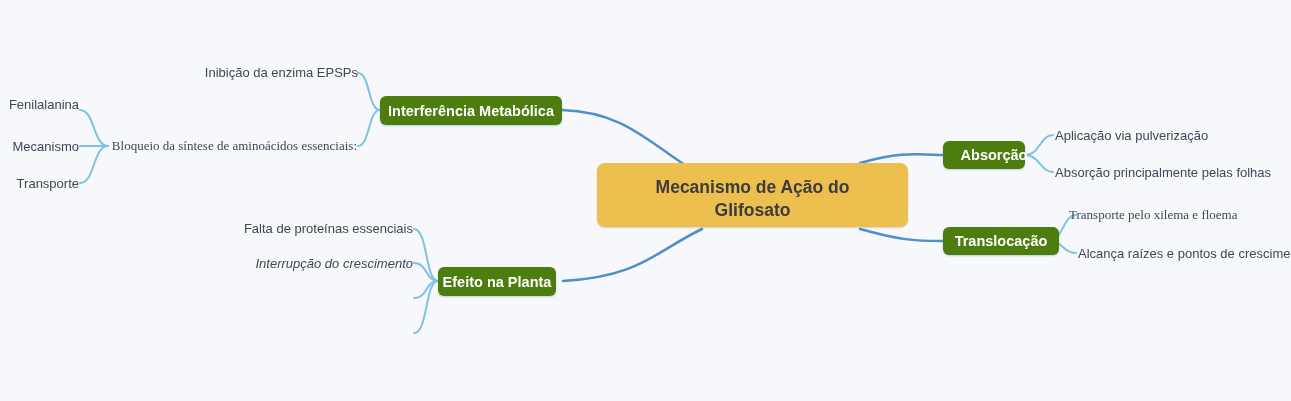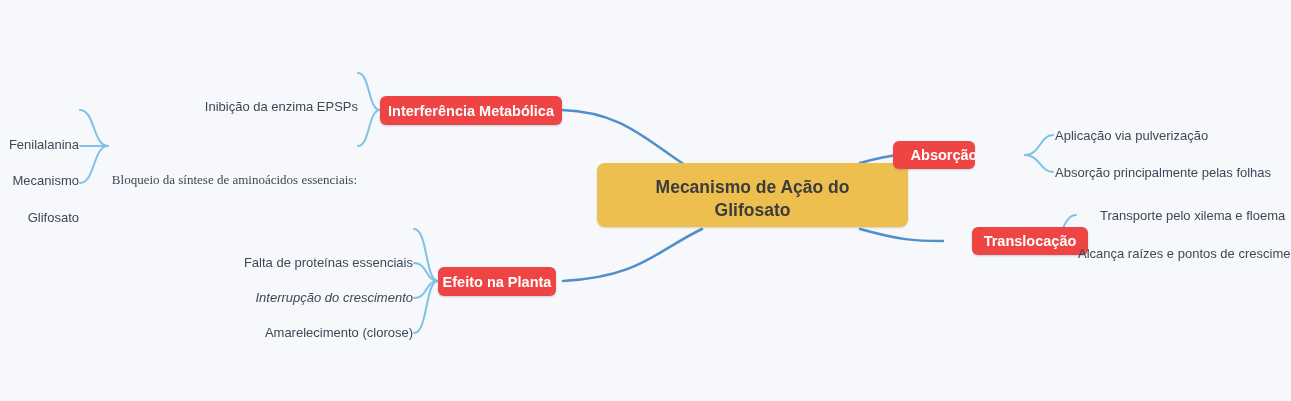--- a/index.html
+++ b/index.html
@@ -44,57 +44,57 @@
     width: 236px;
     text-align: center;
     font-size: 17.5px;
     font-weight: bold;
     line-height: 1.3;
     color: #3c3c3c;
     margin-top: 8px;
   }
 
   .branch-node {
-    background: #ef4444;
+    background: #4d7c0f;
     border-radius: 6px;
     display: flex; align-items: center; justify-content: center;
     color: #ffffff;
     font-size: 14.5px;
     font-weight: bold;
     box-shadow: 0 1px 2px rgba(60,110,150,0.3);
     white-space: nowrap;
     cursor: pointer;
   }
   .bn-interferencia { left: 380px; top: 96px;  width: 182px; height: 29px; }
   .bn-efeito        { left: 438px; top: 267px; width: 118px; height: 29px; }
-  .bn-absorcao      { left: 893px; top: 141px; width: 82px;  height: 28px; padding-left: 20px; }
-  .bn-translocacao  { left: 972px; top: 227px; width: 116px; height: 28px; }
+  .bn-absorcao      { left: 943px; top: 141px; width: 82px;  height: 28px; padding-left: 20px; }
+  .bn-translocacao  { left: 943px; top: 227px; width: 116px; height: 28px; }
 
   .leaf {
     position: absolute;
     font-size: 13px;
     color: #3f4757;
     white-space: nowrap;
     transform: translateY(-50%);
     cursor: pointer;
   }
-  .leaf.r { text-align: right; margin-top: 34px; }
+  .leaf.r { text-align: right; }
 
   .lf-inibicao       { right: 933px;  top: 72px;  }
   .lf-bloqueio       { right: 934px;  top: 146px; font-family: Liberation Serif, serif; }
-  .lf-fenilalanina   { right: 1212px; top: 110px; }
+  .lf-fenilalanina   { right: 1212px; top: 104px; }
   .lf-tirosina       { right: 1212px; top: 146px; }
   .lf-triptofano     { right: 1212px; top: 183px; }
   .lf-falta          { right: 878px;  top: 228px; }
   .lf-interrupcao    { right: 878px;  top: 263px; font-style: italic; }
   .lf-amarelecimento { right: 878px;  top: 298px; }
   .lf-morte          { right: 878px;  top: 333px; }
   .lf-aplicacao      { left: 1055px;  top: 135px; }
   .lf-abs-folhas     { left: 1055px;  top: 172px; }
-  .lf-transporte     { left: 1100px;  top: 215px; }
+  .lf-transporte     { left: 1069px;  top: 215px; font-family: Liberation Serif, serif; }
   .lf-alcanca        { left: 1078px;  top: 253px; }
 </style>
 </head>
 <body>
 
 <div class="canvas">
 
   <svg class="links" viewBox="0 0 1291 401" aria-hidden="true">
 
     <path class="main" d="M562,110 C622,112 646,140 688,167"></path>
@@ -127,25 +127,24 @@
 
   <div class="node branch-node bn-interferencia">Interferência Metabólica</div>
   <div class="node branch-node bn-efeito">Efeito na Planta</div>
   <div class="node branch-node bn-absorcao">Absorção</div>
   <div class="node branch-node bn-translocacao">Translocação</div>
 
   <div class="leaf r lf-inibicao">Inibição da enzima EPSPs</div>
   <div class="leaf r lf-bloqueio">Bloqueio da síntese de aminoácidos essenciais:</div>
   <div class="leaf r lf-fenilalanina">Fenilalanina</div>
   <div class="leaf r lf-tirosina">Mecanismo</div>
-  <div class="leaf r lf-triptofano">Glifosato</div>
+  <div class="leaf r lf-triptofano">Transporte</div>
 
   <div class="leaf r lf-falta">Falta de proteínas essenciais</div>
   <div class="leaf r lf-interrupcao">Interrupção do crescimento</div>
-  <div class="leaf r lf-amarelecimento">Amarelecimento (clorose)</div>
 
   <div class="leaf lf-abs-folhas">Absorção principalmente pelas folhas</div>
   <div class="leaf lf-aplicacao">Aplicação via pulverização</div>
 
   <div class="leaf lf-transporte">Transporte pelo xilema e floema</div>
   <div class="leaf lf-alcanca">Alcança raízes e pontos de crescimento</div>
 
 </div>
 
 </body></html>

